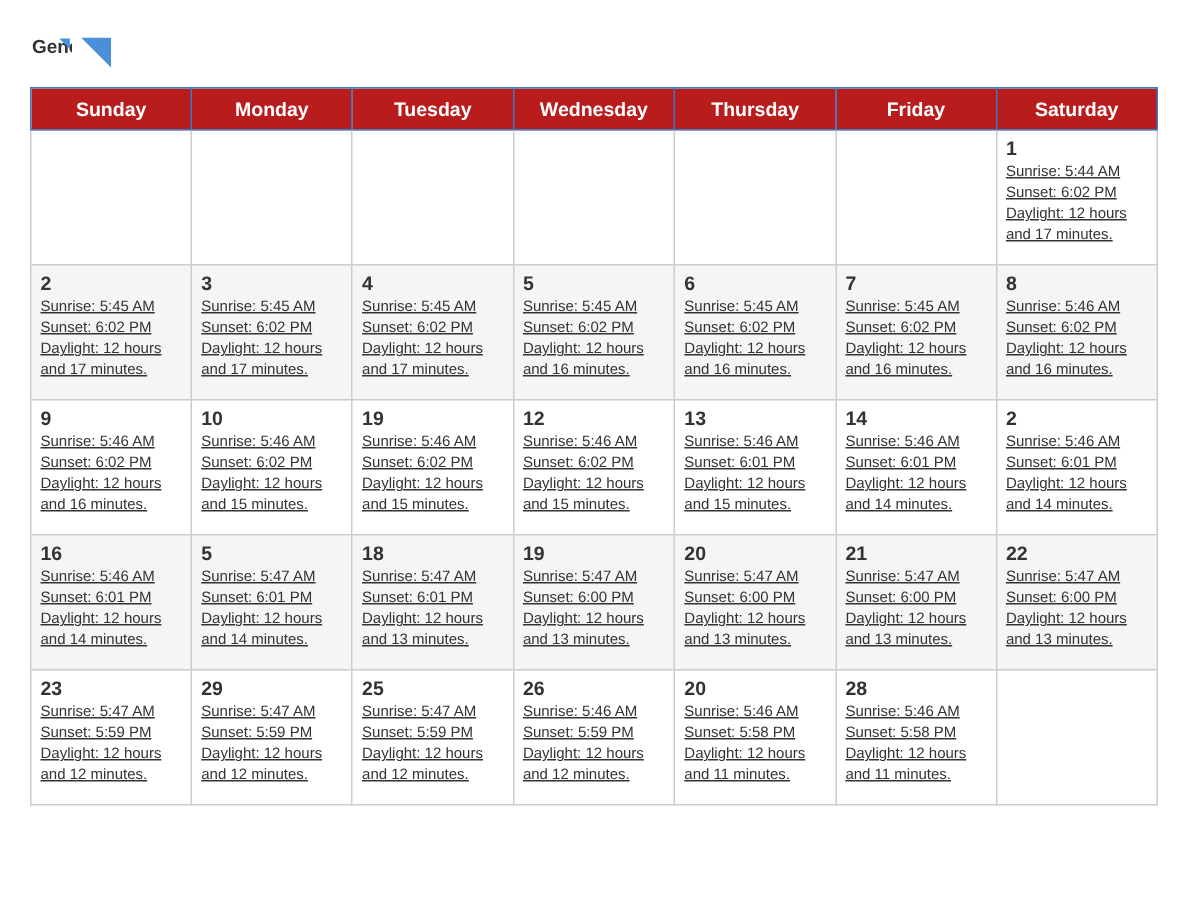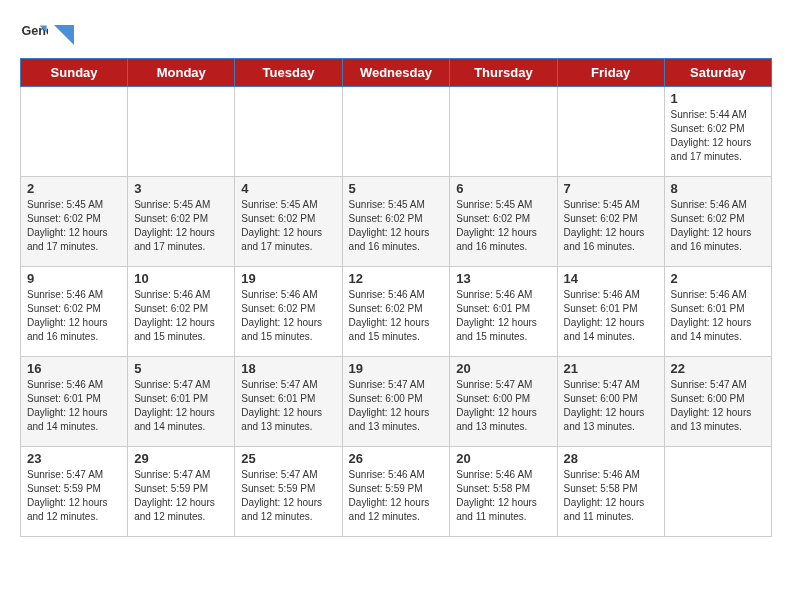--- a/index.html
+++ b/index.html
@@ -69,20 +69,21 @@
     .day-number {
       font-size: 13px;
       font-weight: bold;
       display: block;
       margin-bottom: 2px;
     }
     .day-info {
       font-size: 10px;
       line-height: 1.4;
       color: #333;
+      text-decoration: underline;
     }
     .empty-cell {
       background: #fff !important;
     }
   </style>
 </head>
 <body>
 
 <div class="header-section">
   <div class="logo">

